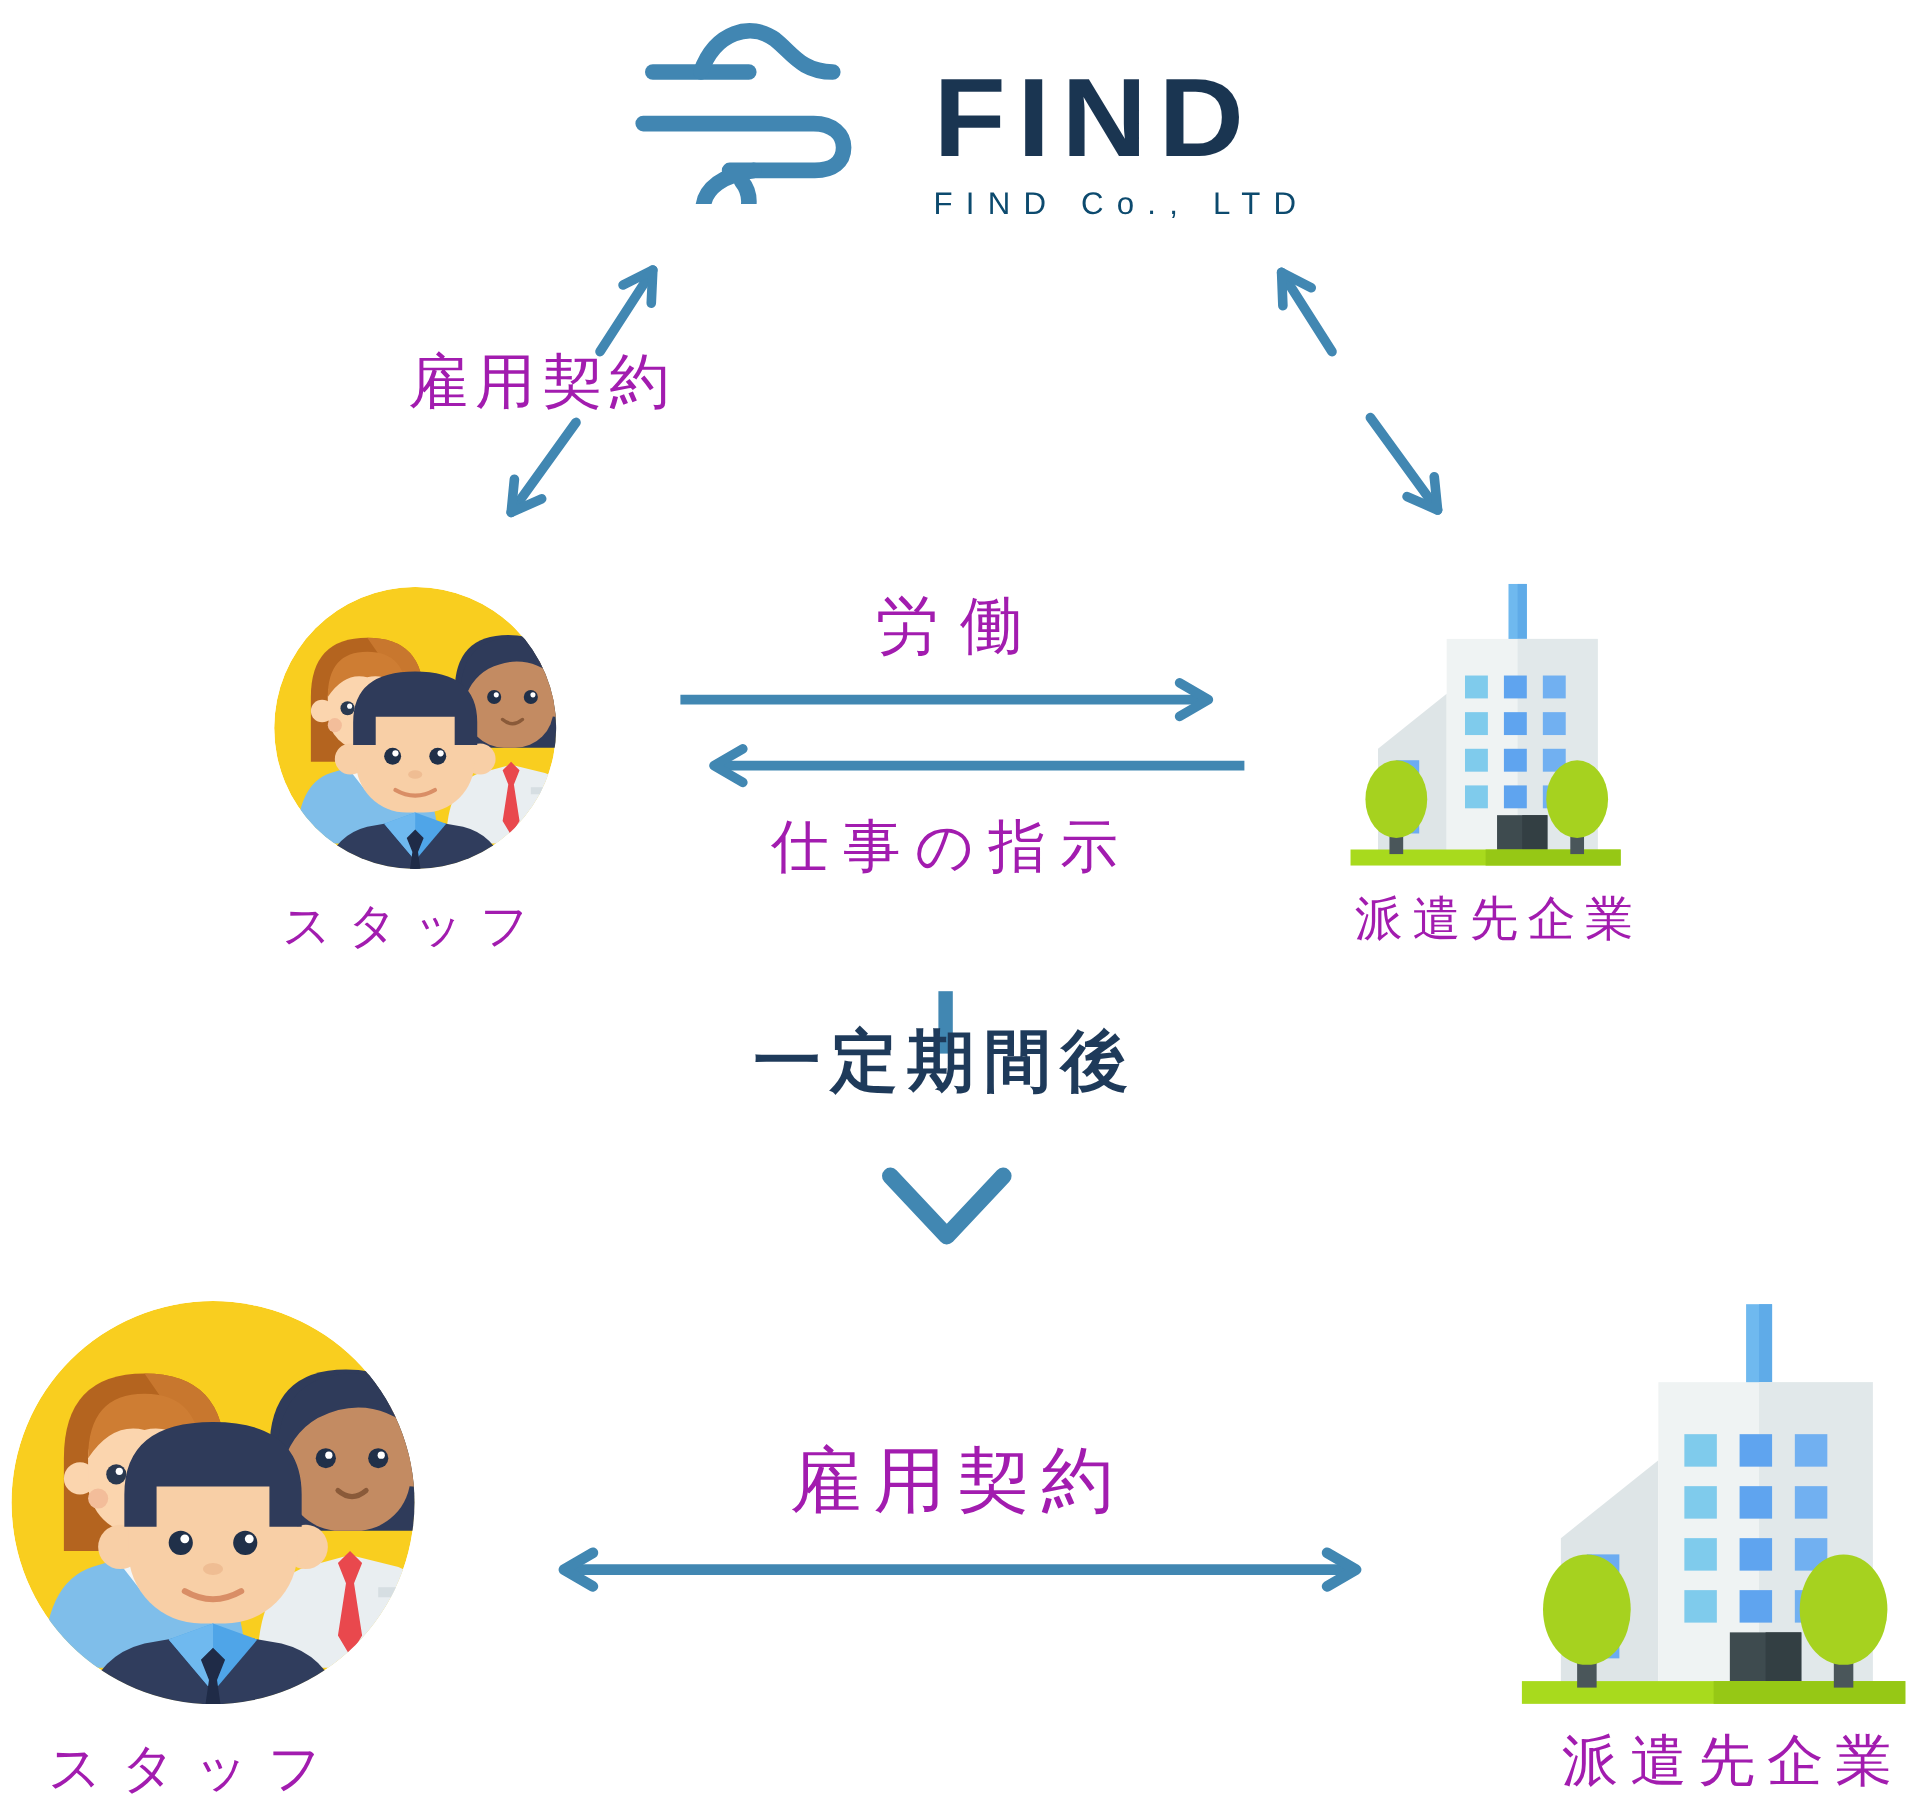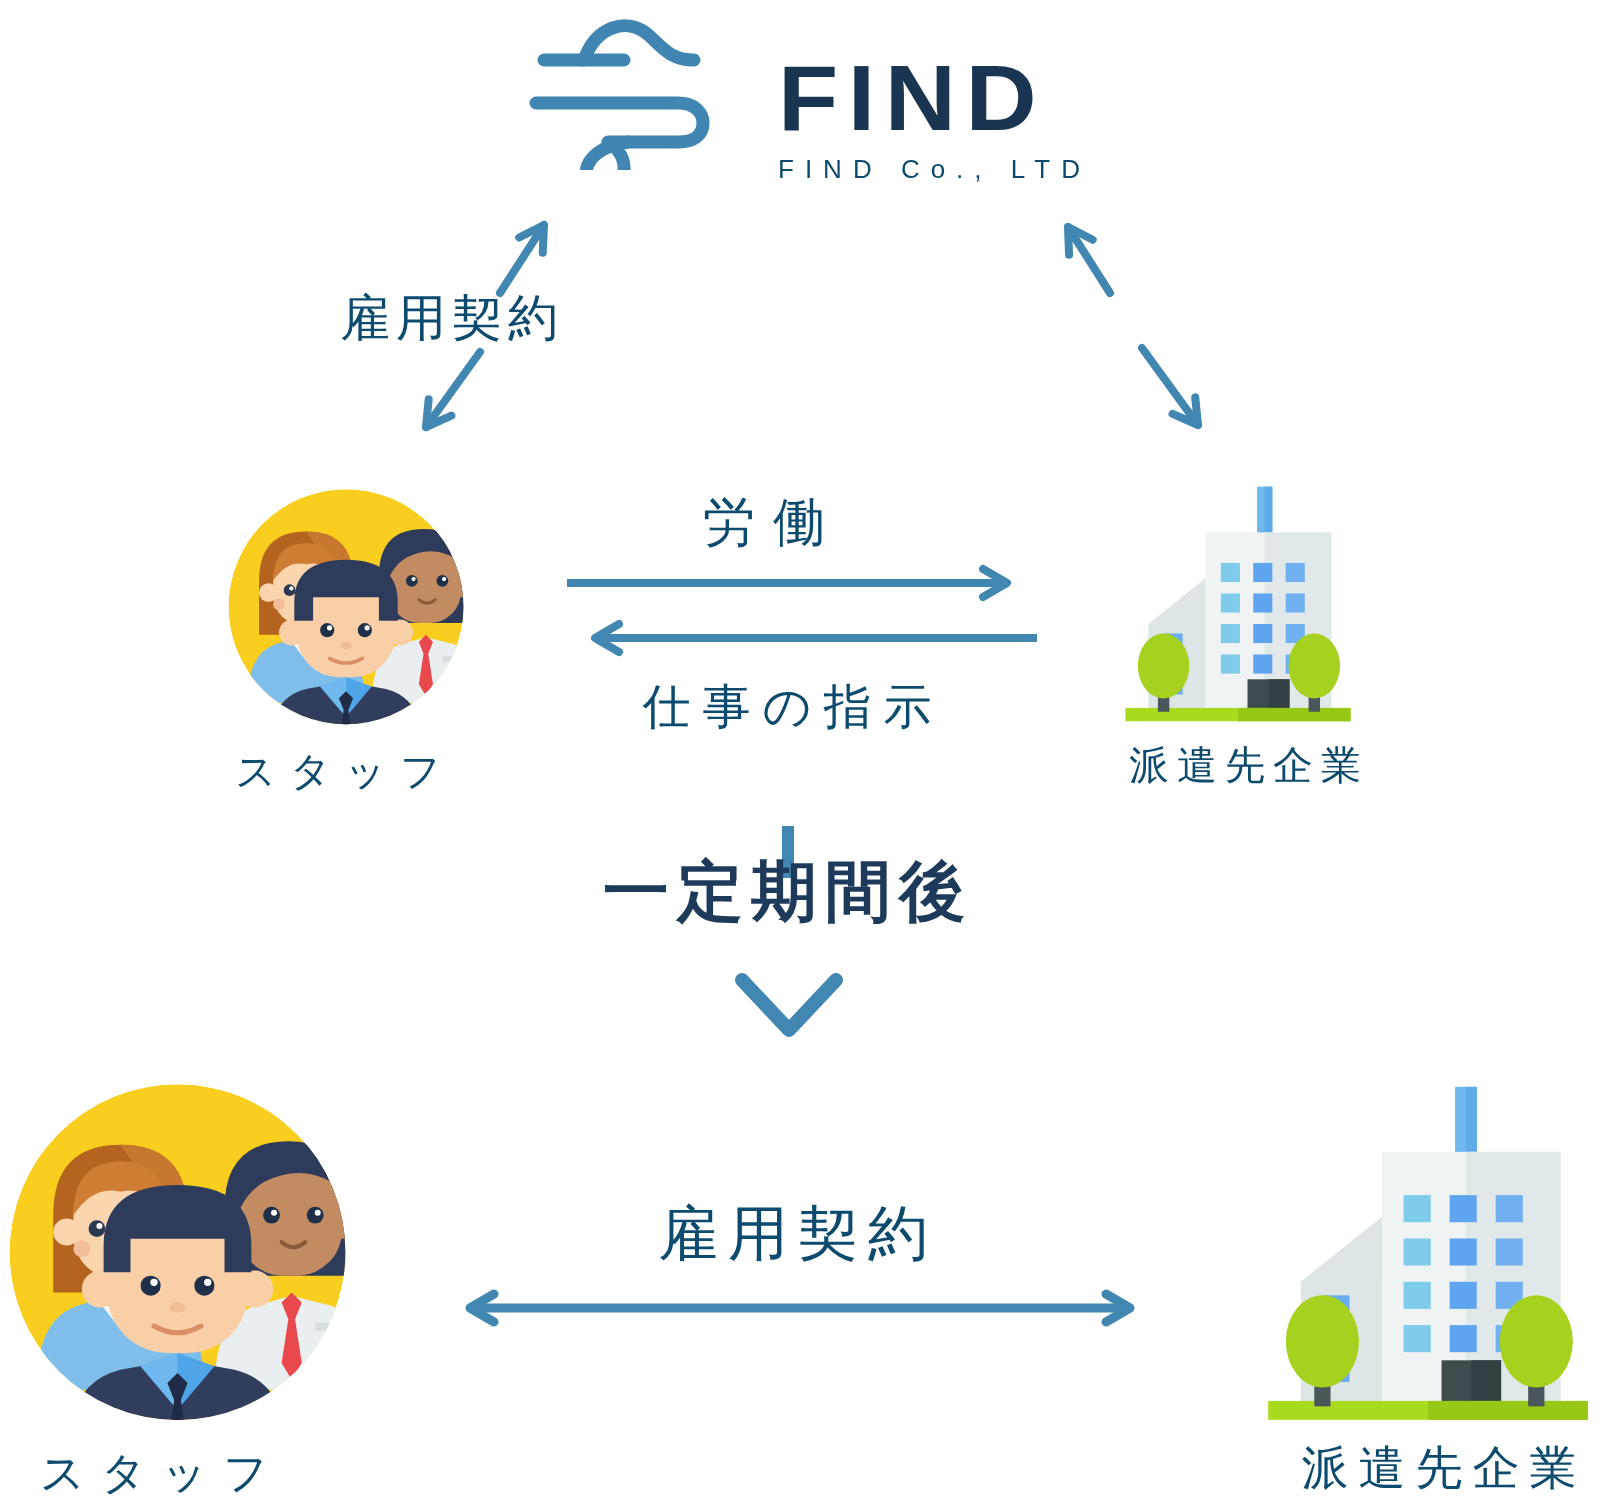--- a/index.html
+++ b/index.html
@@ -2,41 +2,41 @@
 <html><head>
 <meta charset="utf-8">
 <style>
   html,body{margin:0;padding:0;background:#ffffff;}
   .canvas{
     position:relative;width:1607px;height:1510px;background:#ffffff;overflow:hidden;
     font-family:"Liberation Serif","DejaVu Serif",serif;
   }
   .abs{position:absolute;}
   .jp-label{
-    position:absolute;transform:translateX(-50%);color:#0c4a6e;white-space:nowrap;
+    position:absolute;transform:translateX(-50%);color:#a21caf;white-space:nowrap;
     font-family:"Liberation Serif","DejaVu Serif",serif;line-height:1.2;
   }
   
   .logo-icon{position:absolute;left:528px;top:10px;}
   .logo-text{position:absolute;left:778px;top:52px;}
   .wordmark{
     font-family:"Liberation Sans","DejaVu Sans",sans-serif;
     font-size:93px;font-weight:700;color:#1A3551;letter-spacing:9px;line-height:1;
     transform:scaleX(1.06);transform-origin:left center;
   }
   .subtitle{
     font-family:"Liberation Sans","DejaVu Sans",sans-serif;
     font-size:26px;font-weight:400;color:#0c4a6e;letter-spacing:11px;margin-top:9px;
   }
   
   .lbl-emp-top   {left:452px; top:288px; font-size:50px; letter-spacing:6px;}
   .lbl-dispatch  {left:1146px;top:288px; font-size:50px; letter-spacing:6px;}
-  .lbl-labor     {left:773px; top:492px; font-size:52px; letter-spacing:18px;}
+  .lbl-labor     {left:800px; top:492px; font-size:52px; letter-spacing:18px;}
   .lbl-instruct  {left:793px; top:678px; font-size:48px; letter-spacing:12px;}
-  .lbl-transition{left:788px; top:852px; font-size:66px; letter-spacing:8px; font-weight:700; color:#1E3A5A;font-family:Liberation Serif, serif;}
+  .lbl-transition{left:788px; top:852px; font-size:56px; letter-spacing:8px; font-weight:700; color:#1E3A5A;font-family:Liberation Serif, serif;}
   .lbl-emp-bottom{left:798px; top:1198px;font-size:60px; letter-spacing:10px;}
   .lbl-staff-mid {left:345px; top:748px; font-size:40px; letter-spacing:14px;}
   .lbl-comp-mid  {left:1249px;top:742px; font-size:40px; letter-spacing:8px;}
   .lbl-staff-bot {left:162px; top:1448px;font-size:44px; letter-spacing:16px;}
   .lbl-comp-bot  {left:1444px;top:1440px;font-size:47px; letter-spacing:10px;}
   .stem{position:absolute;left:782px;top:826px;width:12px;height:52px;background:#4187B2;}
 </style>
 </head>
 <body>
 

